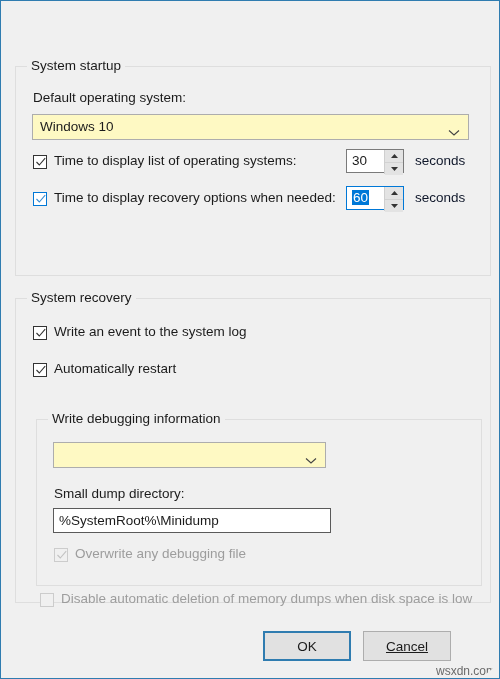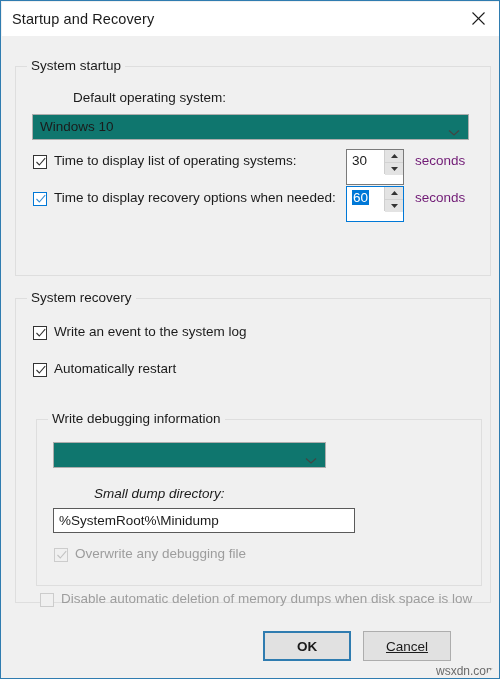--- a/index.html
+++ b/index.html
@@ -78,28 +78,27 @@
 
   #group-startup { left: 13px; top: 30px; width: 474px; height: 208px; }
   #group-failure { left: 13px; top: 262px; width: 474px; height: 303px; }
   #group-debug   { left: 20px; top: 120px; width: 444px; height: 165px; }
 
   .lbl {
     position: absolute;
     font-size: 13.5px;
     color: #1b1b1b;
     white-space: nowrap;
-    margin-left: 40px;
   }
 
   
   .combo {
     position: absolute;
     box-sizing: border-box;
-    background: #0f766e;
+    background: #fef9c3;
     border: 1px solid #adadad;
     height: 26px;
   }
   .combo .combo-text {
     position: absolute;
     left: 7px;
     top: 4px;
     font-size: 13.5px;
     color: #1b1b1b;
     white-space: nowrap;
@@ -153,21 +152,21 @@
     font-size: 13.5px;
     color: #1b1b1b;
     white-space: nowrap;
   }
   .cb-label.disabled { color: #9d9d9d; }
 
   
   .spin {
     position: absolute;
     width: 58px;
-    height: 36px;
+    height: 24px;
     box-sizing: border-box;
     background: #ffffff;
     border: 1px solid #7a7a7a;
   }
   .spin.focused { border: 1px solid #0078d7; }
   .spin-value {
     position: absolute;
     left: 5px;
     top: 3px;
     font-size: 13.5px;
@@ -193,21 +192,21 @@
     background: #e3e3e3;
     display: flex;
     align-items: center;
     justify-content: center;
   }
   .spin-btn.down { border-top: 1px solid #d2d2d2; }
 
   .units {
     position: absolute;
     font-size: 13.5px;
-    color: #701a75;
+    color: #0f172a;
     white-space: nowrap;
   }
 
   
   .btn {
     position: absolute;
     box-sizing: border-box;
     height: 30px;
     width: 88px;
     background: #e1e1e1;
@@ -228,29 +227,20 @@
     font-size: 12px;
     color: #6a6a6a;
     white-space: nowrap;
   }
 </style>
 </head>
 <body>
 
 <div class="window">
 
-  <div class="titlebar">
-    <div class="title-text">Startup and Recovery</div>
-    <div class="close-btn">
-      <svg width="15" height="15" viewBox="0 0 15 15">
-        <line x1="1.5" y1="1.5" x2="13.5" y2="13.5" stroke="#1b1b1b" stroke-width="1.1"></line>
-        <line x1="13.5" y1="1.5" x2="1.5" y2="13.5" stroke="#1b1b1b" stroke-width="1.1"></line>
-      </svg>
-    </div>
-  </div>
 
   <div class="content">
 
     <div class="group" id="group-startup">
       <div class="group-label">System startup</div>
 
       <div class="lbl" style="left:17px; top:23px;">Default operating system:</div>
 
       <div class="combo" style="left:16px; top:47px; width:437px;">
         <div class="combo-text">Windows 10</div>
@@ -337,40 +327,40 @@
         <div class="group-label">Write debugging information</div>
 
         <div class="combo" style="left:16px; top:22px; width:273px;">
           <div class="chev">
             <svg width="12" height="8" viewBox="0 0 12 8">
               <polyline points="1,1.5 6,6 11,1.5" fill="none" stroke="#444" stroke-width="1.1"></polyline>
             </svg>
           </div>
         </div>
 
-        <div class="lbl" style="left:17px; top:66px;font-style:italic;">Small dump directory:</div>
-
-        <div class="textbox" style="left:16px; top:88px; width:302px;">
+        <div class="lbl" style="left:17px; top:66px;">Small dump directory:</div>
+
+        <div class="textbox" style="left:16px; top:88px; width:278px;">
           <div class="tb-text">%SystemRoot%\Minidump</div>
         </div>
 
         <div class="cb-row" style="left:17px; top:126px;">
           <div class="cb-box disabled">
             <svg width="12" height="12" viewBox="0 0 12 12">
               <polyline points="1.5,6 4.3,9 10.2,2.2" fill="none" stroke="#c2c2c2" stroke-width="1.1"></polyline>
             </svg>
           </div>
           <div class="cb-label disabled">Overwrite any debugging file</div>
         </div>
       </div>
 
       <div class="cb-row" style="left:24px; top:292px;">
         <div class="cb-box disabled"></div>
         <div class="cb-label disabled">Disable automatic deletion of memory dumps when disk space is low</div>
       </div>
     </div>
 
-    <div class="btn default" style="left:261px; top:595px;font-weight:bold;">OK</div>
+    <div class="btn default" style="left:261px; top:595px;">OK</div>
     <div class="btn" style="left:361px; top:595px;text-decoration:underline;">Cancel</div>
 
     <div class="watermark">wsxdn.com</div>
   </div>
 </div>
 
 </body></html>

